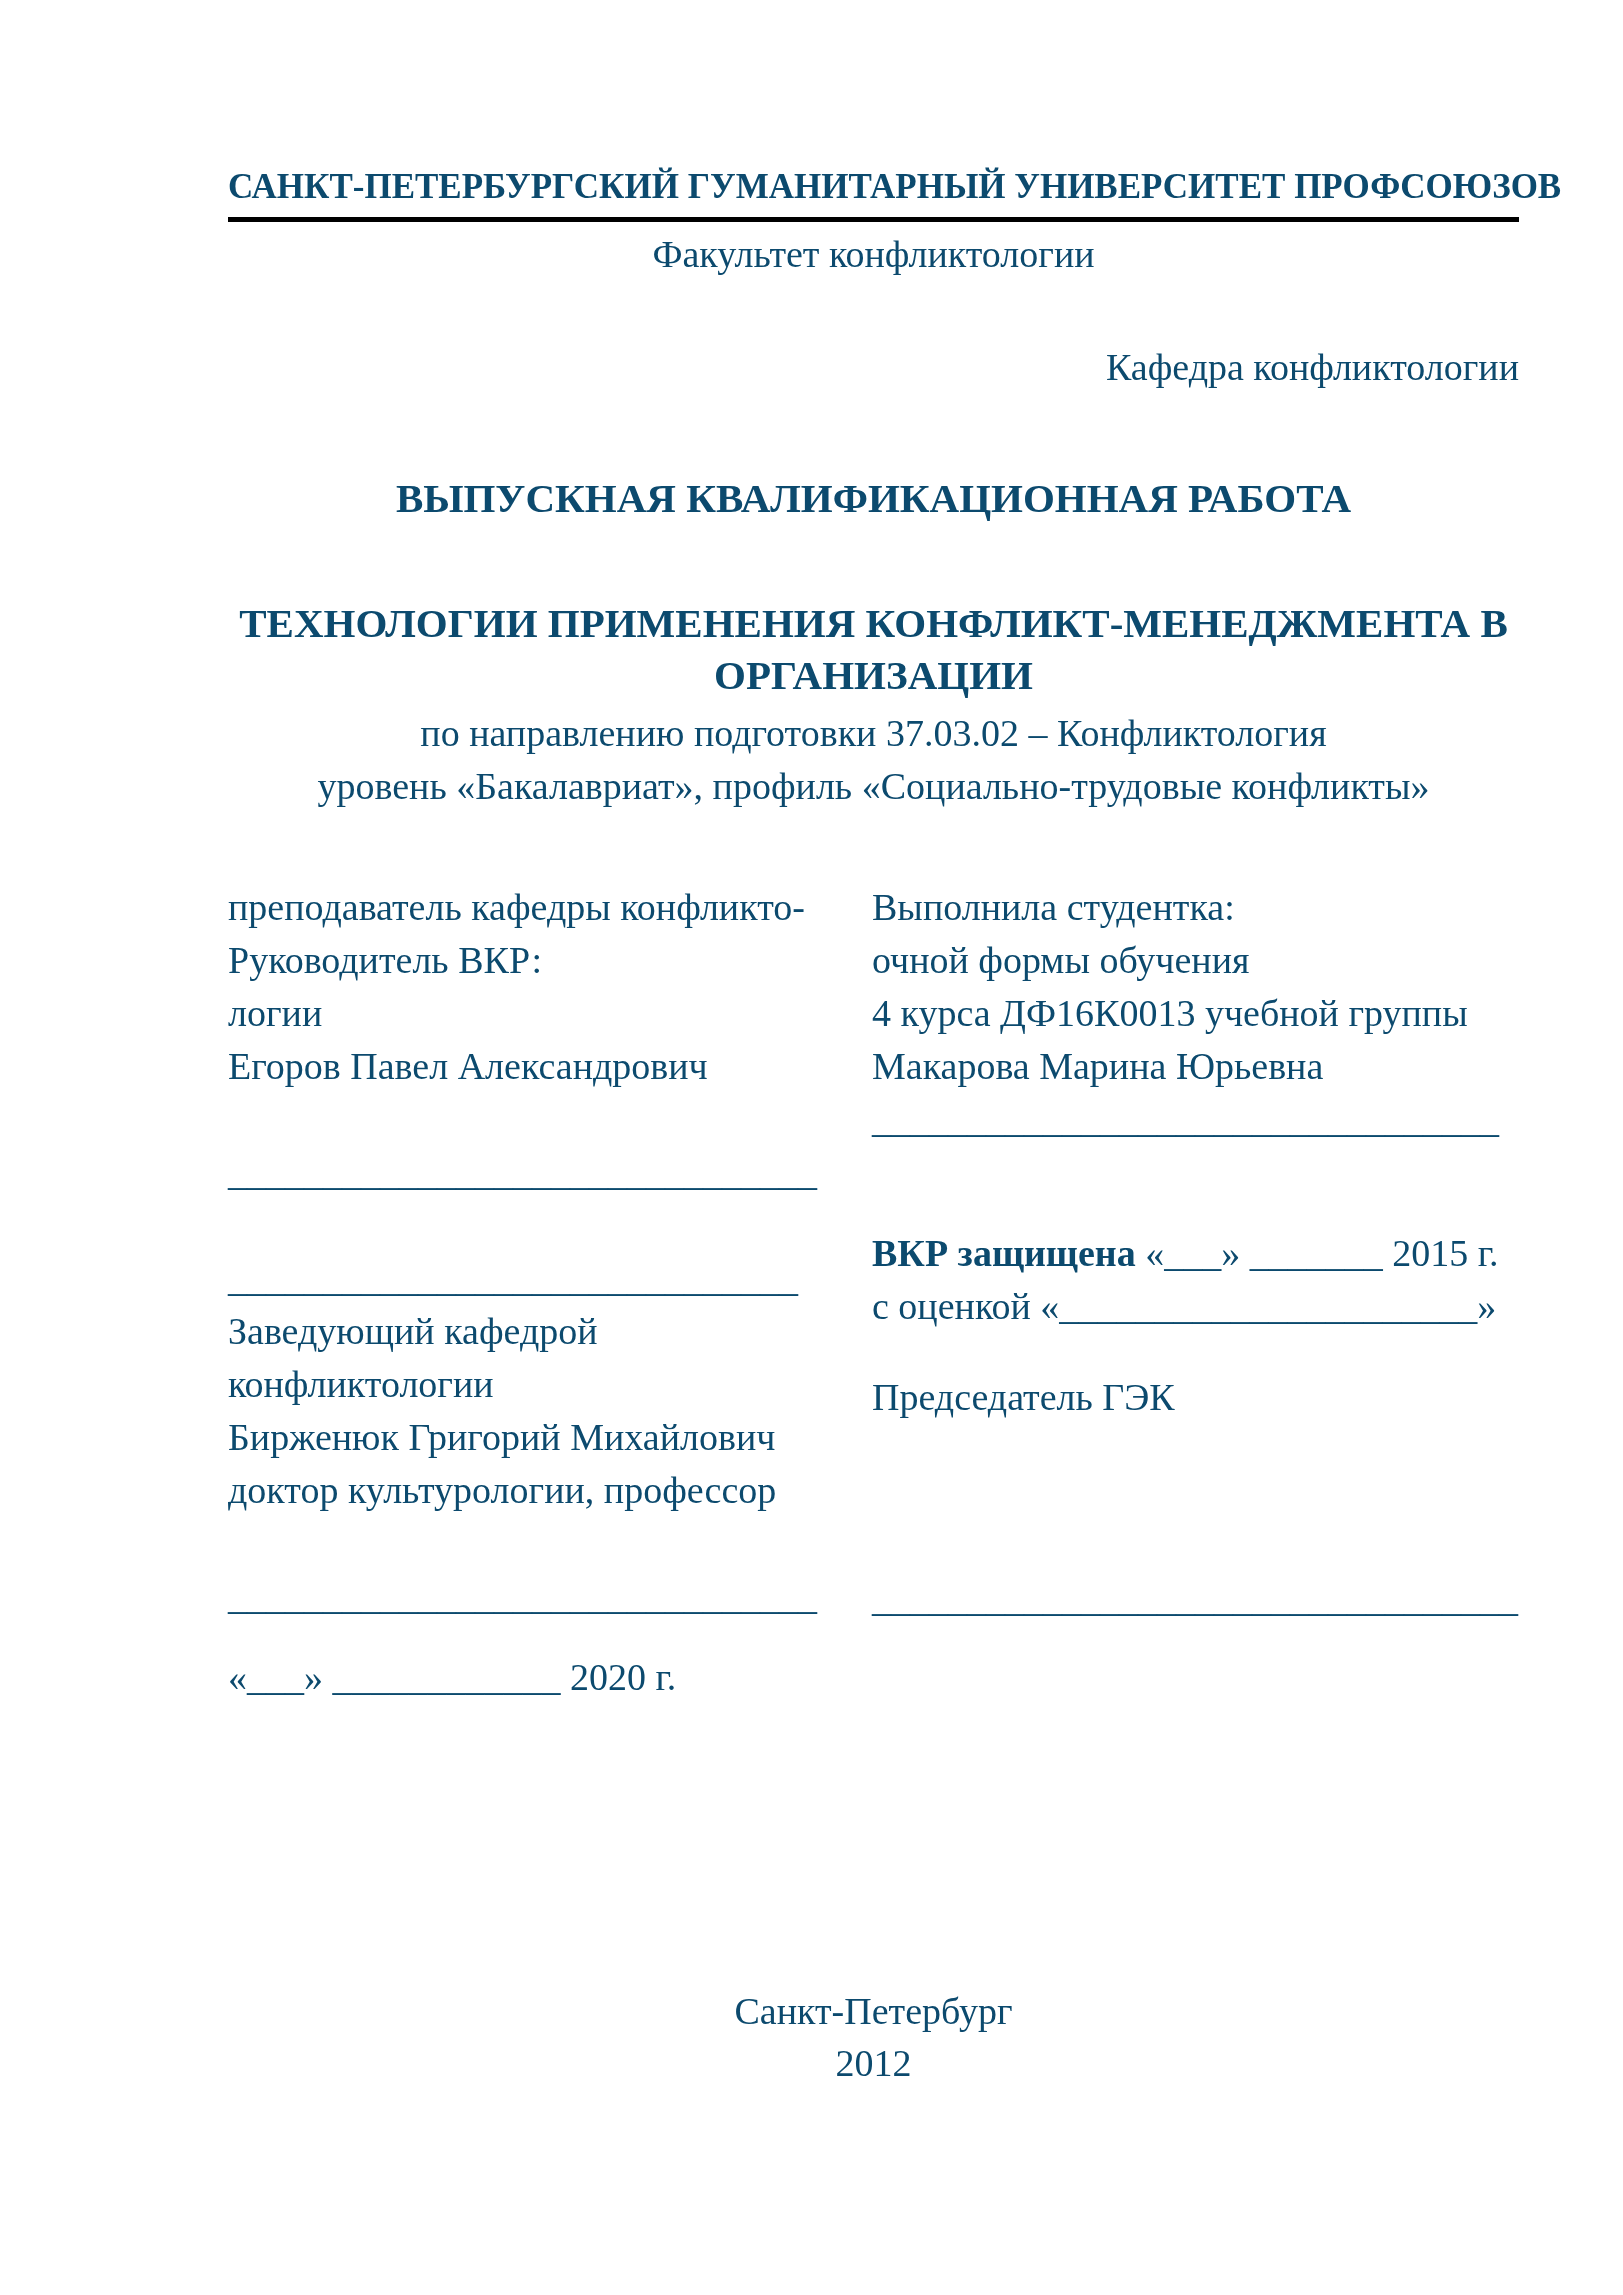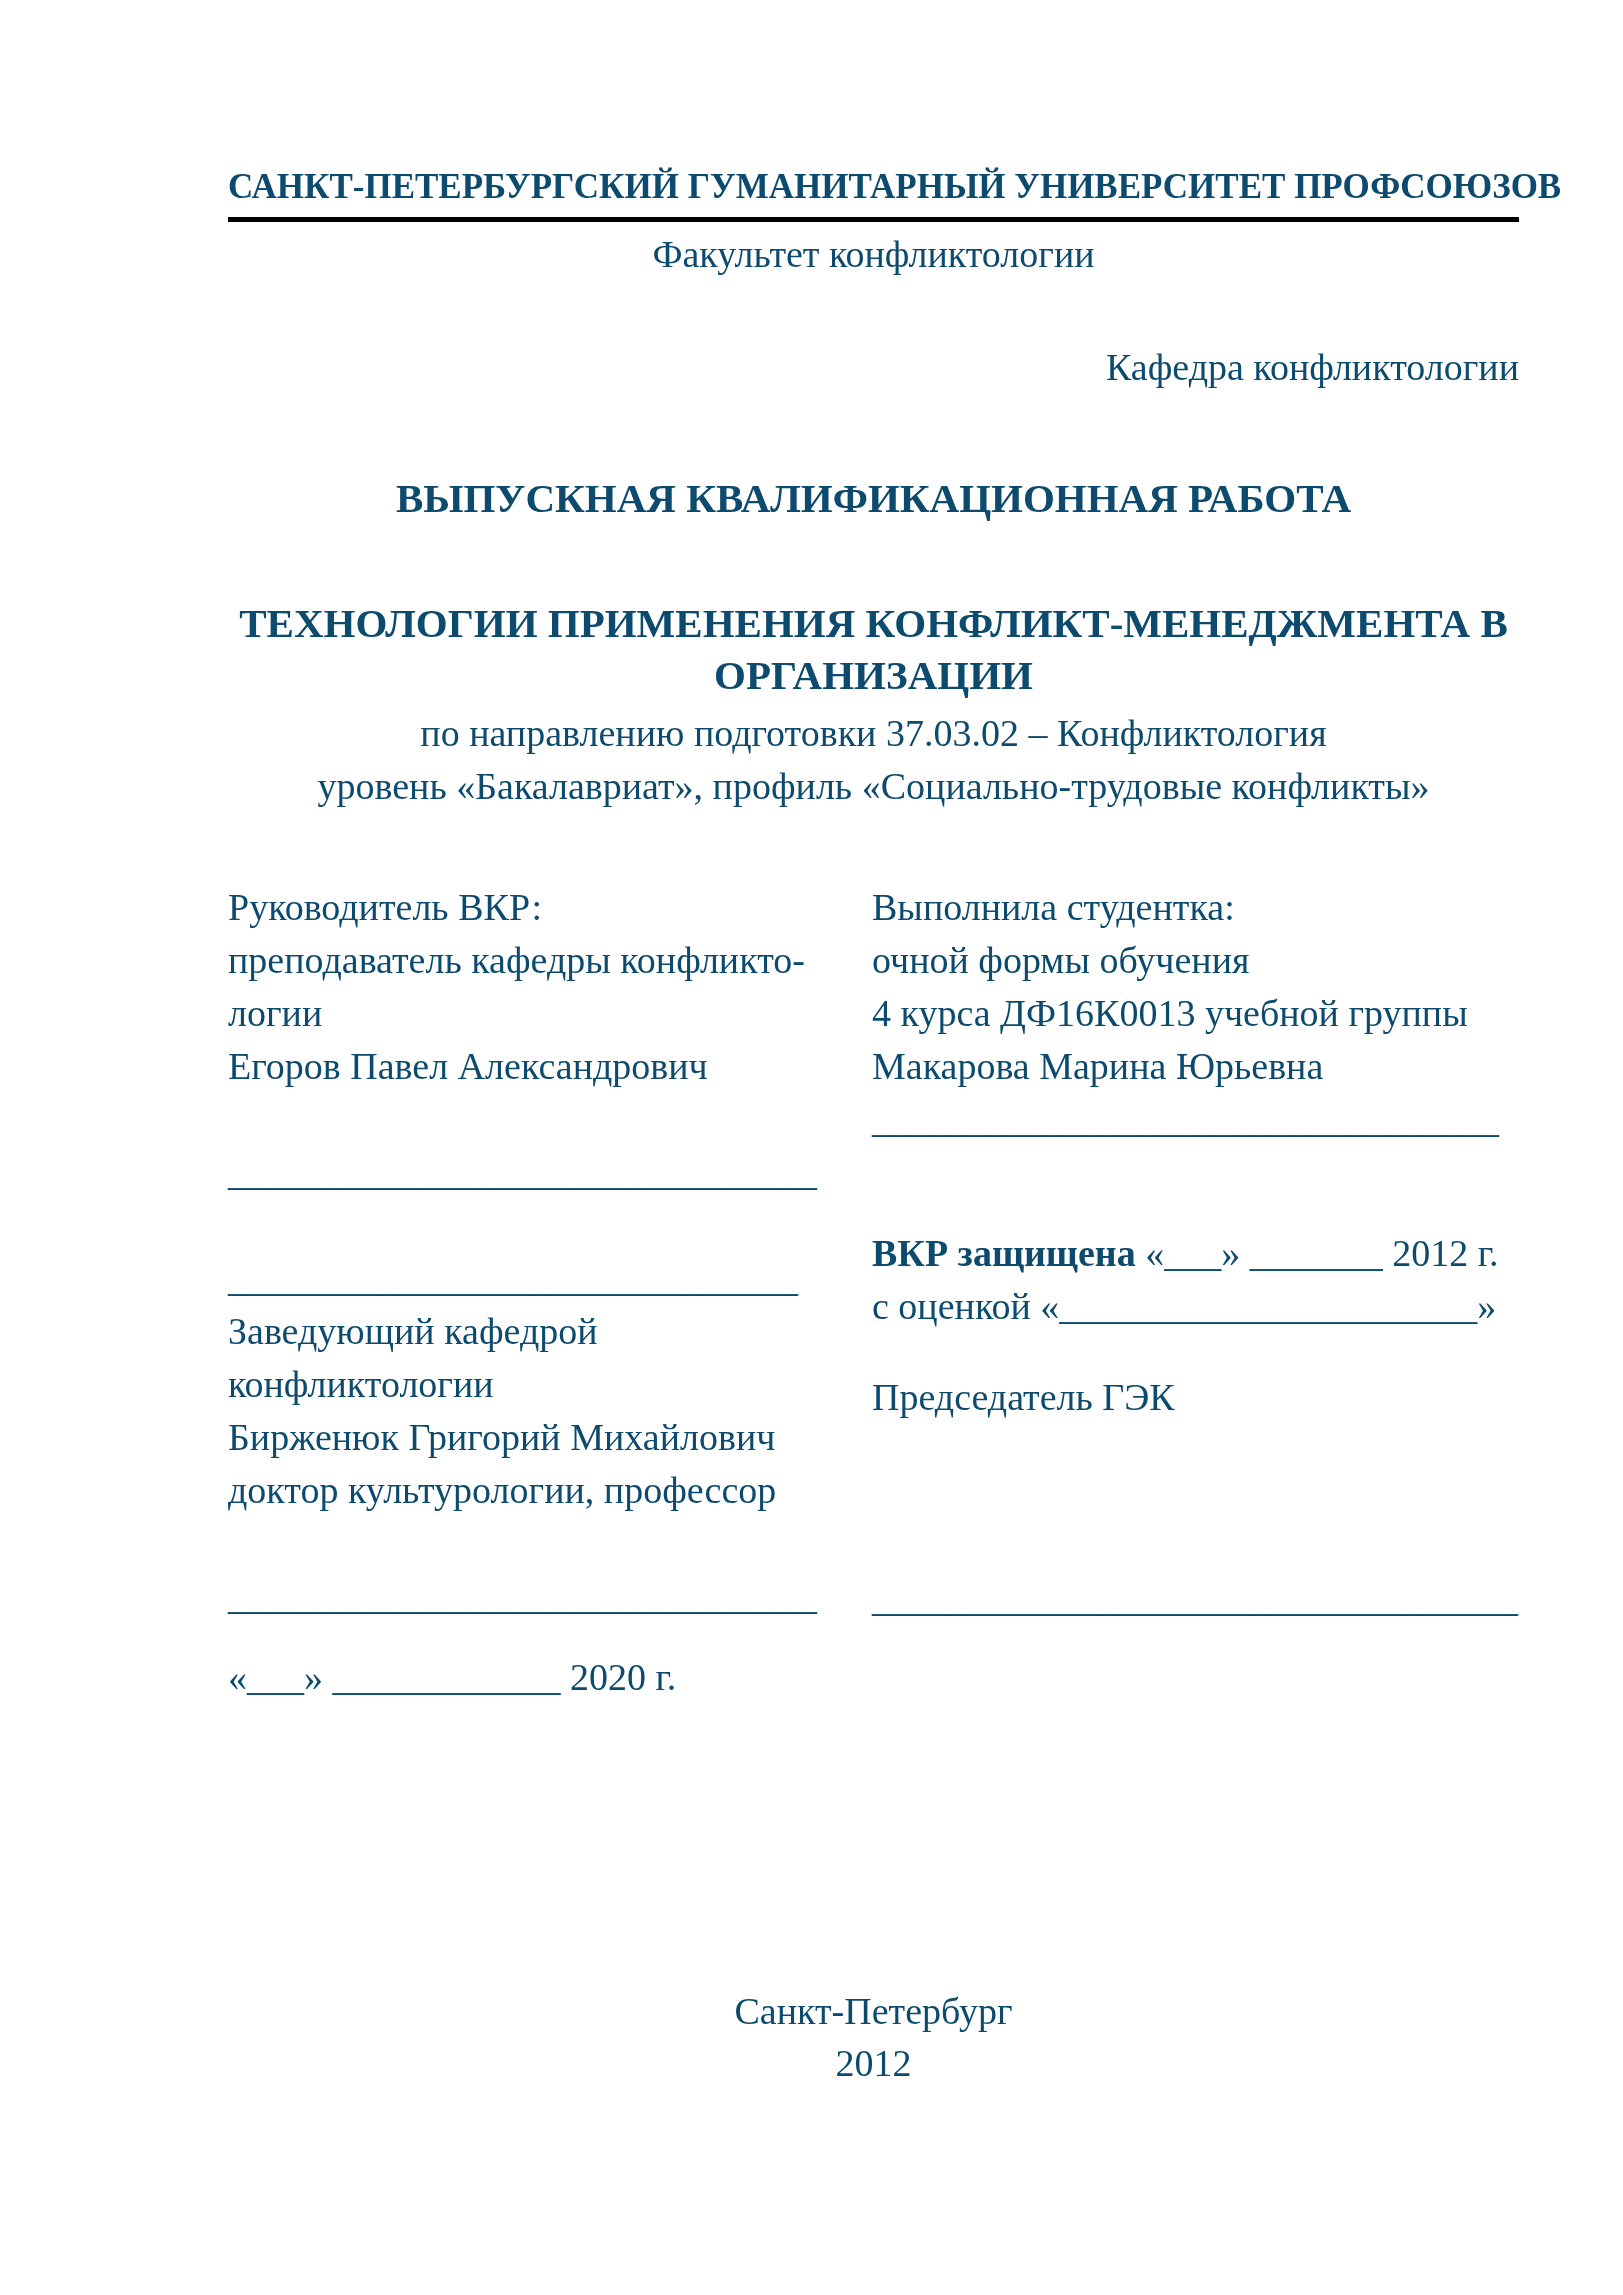--- a/index.html
+++ b/index.html
@@ -105,22 +105,22 @@
   </div>
 
   <div class="program">
     <div>по направлению подготовки 37.03.02 – Конфликтология</div>
     <div>уровень «Бакалавриат», профиль «Социально-трудовые конфликты»</div>
   </div>
 
   <div class="columns">
 
     <div class="col-left">
+      <div class="line">преподаватель кафедры конфликто-</div>
       <div class="line">Руководитель ВКР:</div>
-      <div class="line">преподаватель кафедры конфликто-</div>
       <div class="line">логии</div>
       <div class="line">Егоров Павел Александрович</div>
       <div class="line"></div>
       <div class="line">_______________________________</div>
       <div class="line"></div>
       <div class="line">______________________________</div>
       <div class="line">Заведующий кафедрой</div>
       <div class="line">конфликтологии</div>
       <div class="line">Бирженюк Григорий Михайлович</div>
       <div class="line">доктор культурологии, профессор</div>
@@ -131,21 +131,21 @@
     </div>
 
     <div class="col-right">
       <div class="line">Выполнила студентка:</div>
       <div class="line">очной формы обучения</div>
       <div class="line">4 курса ДФ16К0013 учебной группы</div>
       <div class="line">Макарова Марина Юрьевна</div>
       <div class="line">_________________________________</div>
       <div class="line"></div>
       <div class="h36"></div>
-      <div class="line"><span class="bold">ВКР защищена</span> <span>«___» _______ 2012 г.</span></div>
+      <div class="line"><span class="bold">ВКР защищена</span> <span>«___» _______ 2015 г.</span></div>
       <div class="line">с оценкой «______________________»</div>
       <div class="h48"></div>
       <div class="line">Председатель ГЭК</div>
       <div class="sp188"></div>
       <div class="line">__________________________________</div>
     </div>
 
   </div>
 
   <div class="footer">

